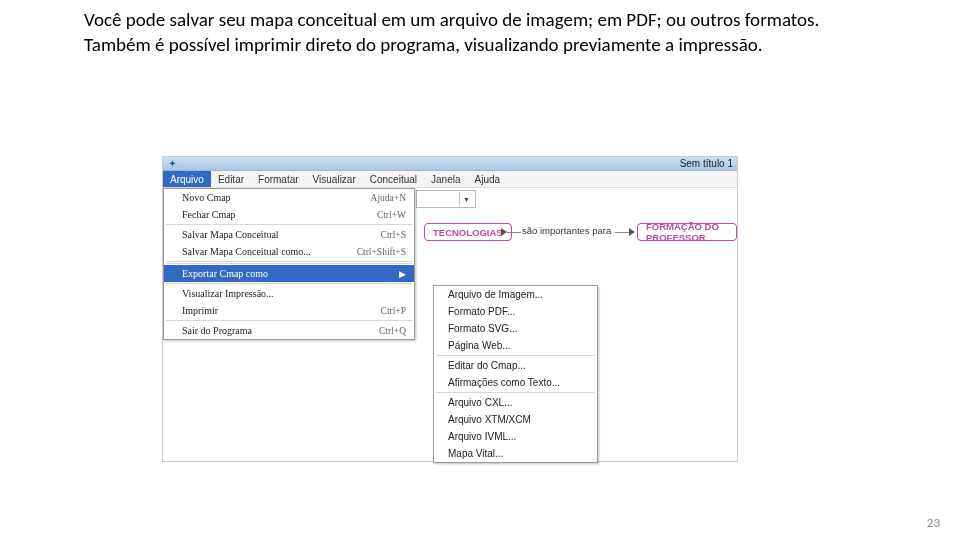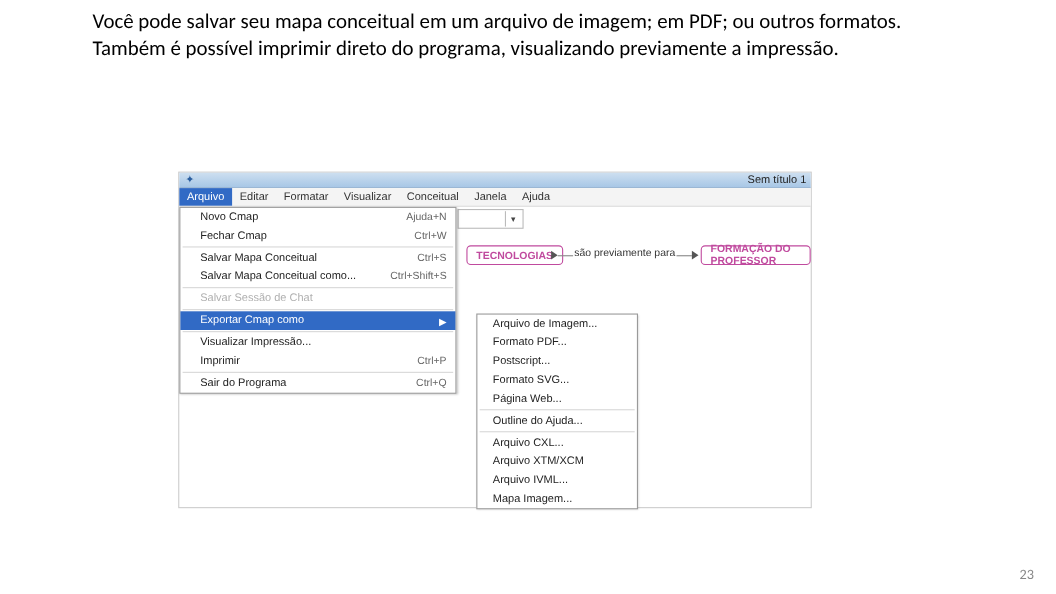--- a/index.html
+++ b/index.html
@@ -78,20 +78,21 @@
   .dropdown {
     position: absolute;
     left: 0px;
     top: 31px;
     width: 252px;
     background: #fff;
     border: 1px solid #9a9a9a;
     box-shadow: 1px 1px 2px rgba(0,0,0,.25);
     z-index: 10;
     font-size: 10px;
+    font-family: Liberation Serif, serif;
   }
   .dropdown .row {
     display: flex;
     justify-content: space-between;
     align-items: center;
     padding: 2px 8px 2px 18px;
     height: 17px;
     color: #222;
   }
   .dropdown .row.highlight {
@@ -101,21 +102,21 @@
   .dropdown .row.disabled { color: #b0b0b0; }
   .dropdown .sep {
     height: 0; border-top: 1px solid #d8d8d8; margin: 1px 2px;
   }
   .dropdown .row .sh { color: #666; font-size: 9.5px; }
   .dropdown .row .arrow { margin-left: auto; padding-left: 6px; font-size: 9px; }
   .submenu {
     position: absolute;
     left: 270px;
     top: 128px;
-    width: 147px;
+    width: 165px;
     background: #fff;
     border: 1px solid #9a9a9a;
     box-shadow: 1px 1px 2px rgba(0,0,0,.25);
     z-index: 11;
     font-size: 10px;
   }
   .submenu .srow {
     padding: 2px 8px 2px 14px;
     height: 17px;
     line-height: 13px;
@@ -198,21 +199,21 @@
 
   <div class="toolbar-remnant">
     <span class="chev">▾</span>
   </div>
 
   <div class="concept-node" style="left:261px; top:66px;">
     <span>TECNOLOGIAS</span>
   </div>
   <div class="tri" style="left:338px; top:71px;"></div>
   <div class="link-line" style="left:344px; top:75px; width:14px;"></div>
-  <div class="concept-link" style="left:359px; top:68px;">são previamente para</div>
+  <div class="concept-link" style="left:359px; top:68px;">são importantes para</div>
   <div class="link-line" style="left:452px; top:75px; width:14px;"></div>
   <div class="tri" style="left:466px; top:71px;"></div>
   <div class="concept-node" style="left:474px; top:66px;">
     <span>FORMAÇÃO DO PROFESSOR</span>
   </div>
 
   <div class="dropdown">
     <div class="row">
         <span>Novo Cmap</span>
         <span class="sh">Ajuda+N</span>
@@ -224,23 +225,20 @@
     <div class="sep"></div>
     <div class="row">
         <span>Salvar Mapa Conceitual</span>
         <span class="sh">Ctrl+S</span>
       </div>
     <div class="row">
         <span>Salvar Mapa Conceitual como...</span>
         <span class="sh">Ctrl+Shift+S</span>
       </div>
     <div class="sep"></div>
-    <div class="row disabled">
-        <span>Salvar Sessão de Chat</span>
-      </div>
     <div class="sep"></div>
     <div class="row highlight">
         <span>Exportar Cmap como</span>
         <span class="arrow">▶</span>
       </div>
     <div class="sep"></div>
     <div class="row">
         <span>Visualizar Impressão...</span>
       </div>
     <div class="row">
@@ -250,27 +248,27 @@
     <div class="sep"></div>
     <div class="row">
         <span>Sair do Programa</span>
         <span class="sh">Ctrl+Q</span>
       </div>
   </div>
 
   <div class="submenu">
     <div class="srow">Arquivo de Imagem...</div>
     <div class="srow">Formato PDF...</div>
-    <div class="srow">Postscript...</div>
     <div class="srow">Formato SVG...</div>
     <div class="srow">Página Web...</div>
     <div class="ssep"></div>
-    <div class="srow">Outline do Ajuda...</div>
+    <div class="srow">Editar do Cmap...</div>
+    <div class="srow">Afirmações como Texto...</div>
     <div class="ssep"></div>
     <div class="srow">Arquivo CXL...</div>
     <div class="srow">Arquivo XTM/XCM</div>
     <div class="srow">Arquivo IVML...</div>
-    <div class="srow">Mapa Imagem...</div>
+    <div class="srow">Mapa Vital...</div>
   </div>
 
 </div>
 
 <div class="page-num">23</div>
 
 </body></html>

